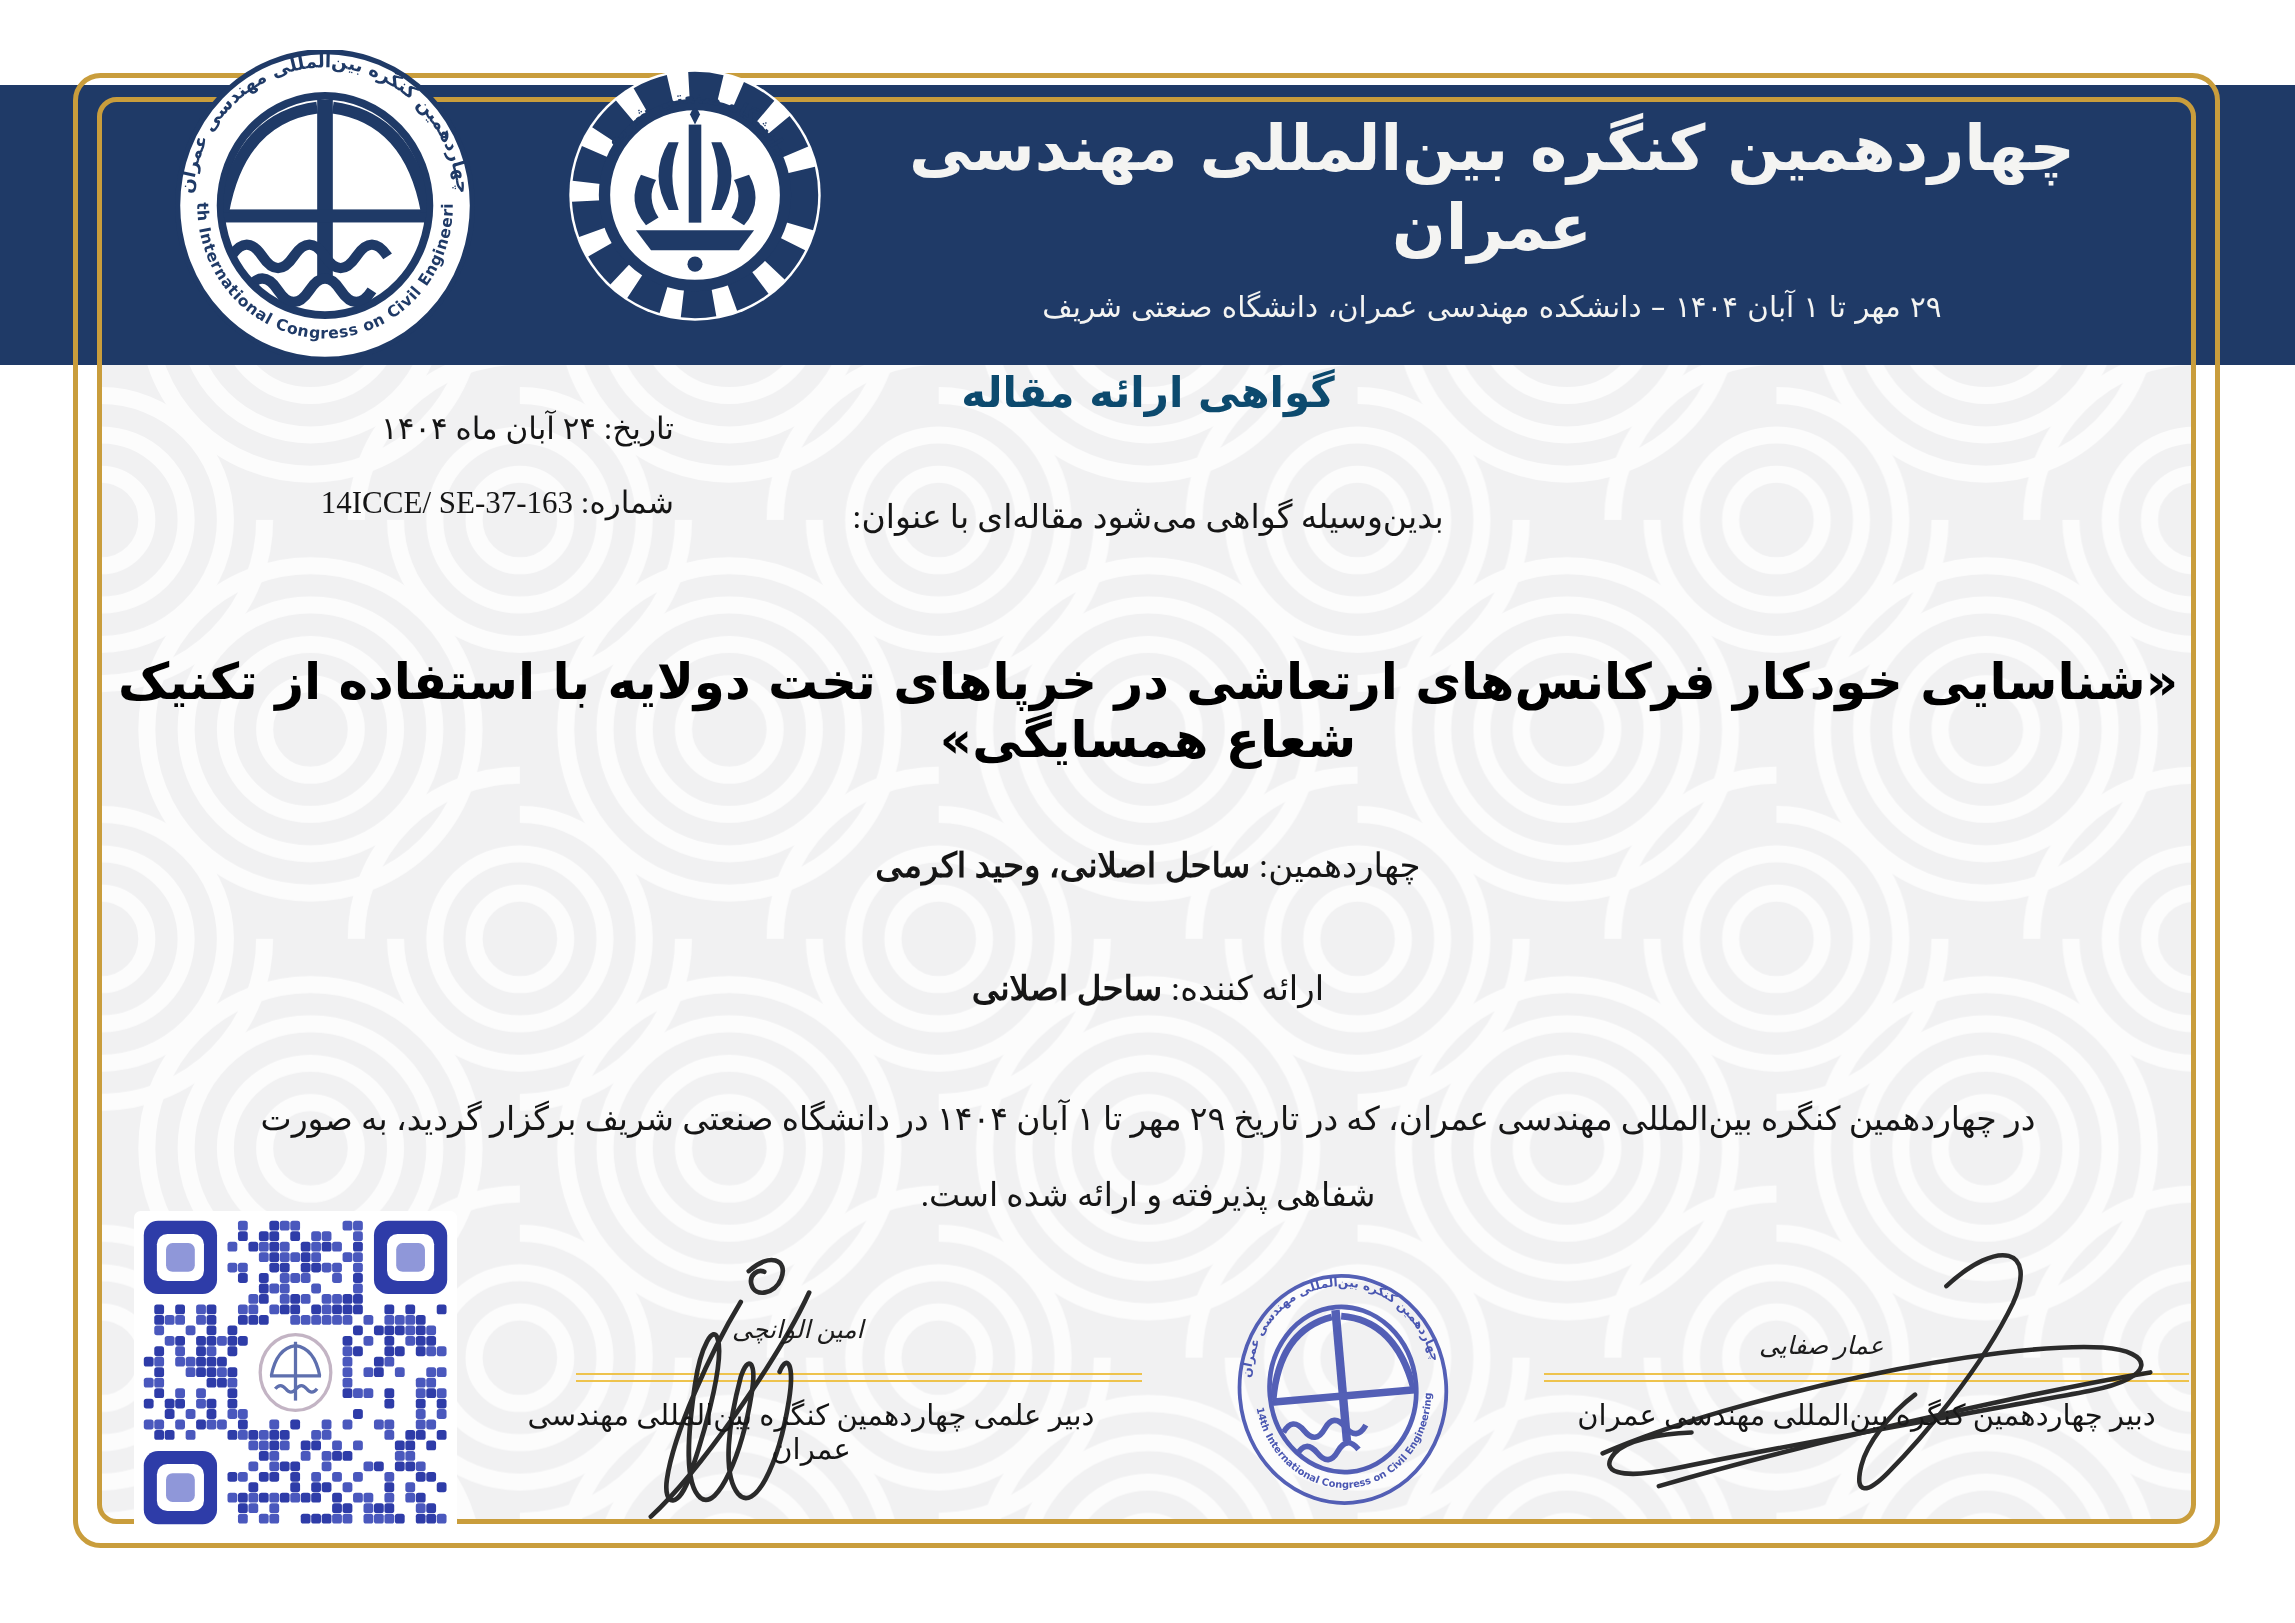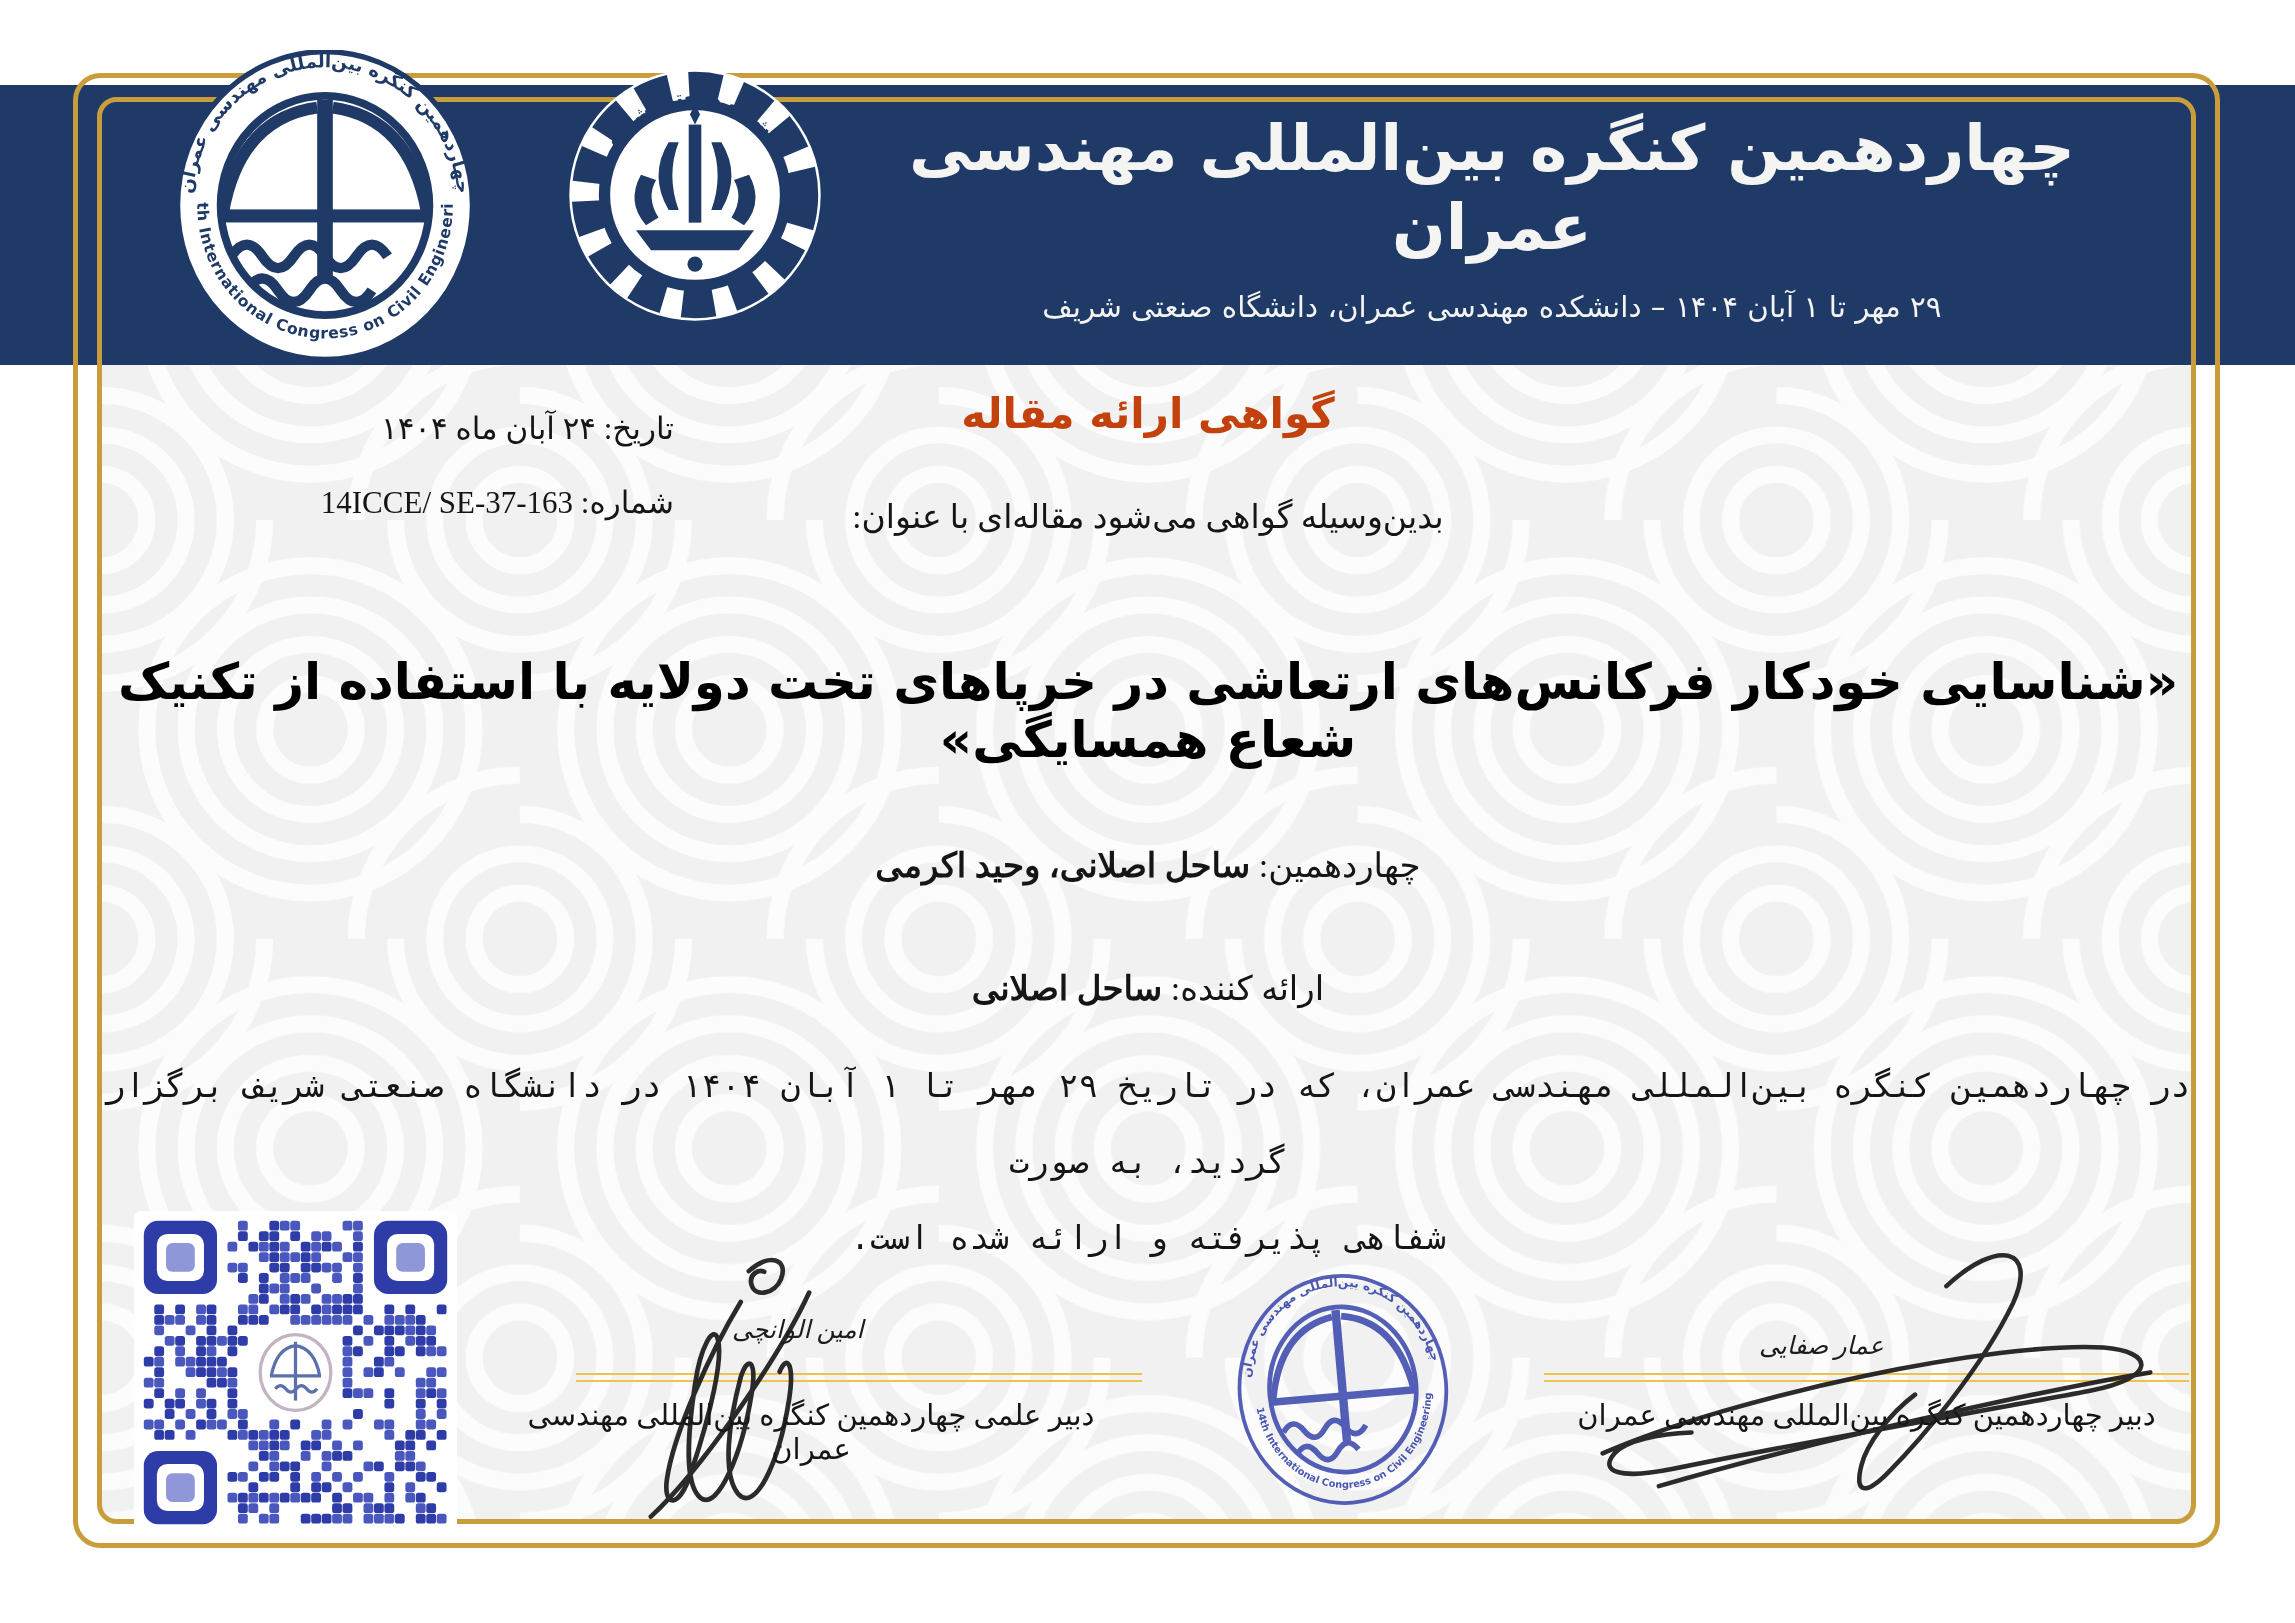--- a/index.html
+++ b/index.html
@@ -19,26 +19,26 @@
   #header-title{font-family:"DejaVu Sans","Liberation Sans",sans-serif;font-weight:800;font-size:63px;line-height:1.25;}
   #header-subtitle{margin-top:22px;font-family:"DejaVu Sans","Liberation Sans",sans-serif;font-weight:400;font-size:29.4px;}
   
   #congress-logo{left:175px;top:50px;width:300px;height:311px;z-index:4;}
   #sharif-logo{left:563px;top:59px;width:264px;height:277px;z-index:4;}
   
   #meta-block{left:196px;top:410px;width:478px;z-index:4;font-size:31px;text-align:right;direction:rtl;}
   #meta-number{margin-top:37px;}
   
   .center-line{left:105px;width:2086px;text-align:center;z-index:4;direction:rtl;}
-  #doc-title{top:389px;font-family:"DejaVu Sans","Liberation Sans",sans-serif;font-weight:800;font-size:42px;color:#c2410c;}
+  #doc-title{top:368px;font-family:"DejaVu Sans","Liberation Sans",sans-serif;font-weight:800;font-size:42px;color:#0c4a6e;}
   #intro-line{top:497px;font-size:33px;}
   #paper-title{top:653px;font-family:"DejaVu Sans","Liberation Sans",sans-serif;font-weight:800;font-size:50px;color:#000;}
   #authors-line{top:845px;font-size:34px;}
   #presenter-line{top:968px;font-size:34px;}
-  #statement{top:1051px;font-size:33px;line-height:76px;font-family:Liberation Mono, monospace;}
+  #statement{top:1081px;font-size:33px;line-height:76px;}
   .bold-name{font-weight:bold;}
   
   #qr-box{left:134px;top:1211px;width:323px;height:323px;z-index:4;}
   
   .sig-line{height:5.2px;border-top:2px solid #eec34d;border-bottom:2px solid #eec34d;z-index:4;}
   #sig-line-left{left:576px;top:1373px;width:566px;}
   #sig-line-right{left:1544px;top:1373px;width:645px;}
   .sig-caption{top:1398px;text-align:center;z-index:4;font-size:29px;direction:rtl;}
   #sig-caption-left{left:487px;width:648px;}
   #sig-caption-right{left:1544px;width:645px;}

